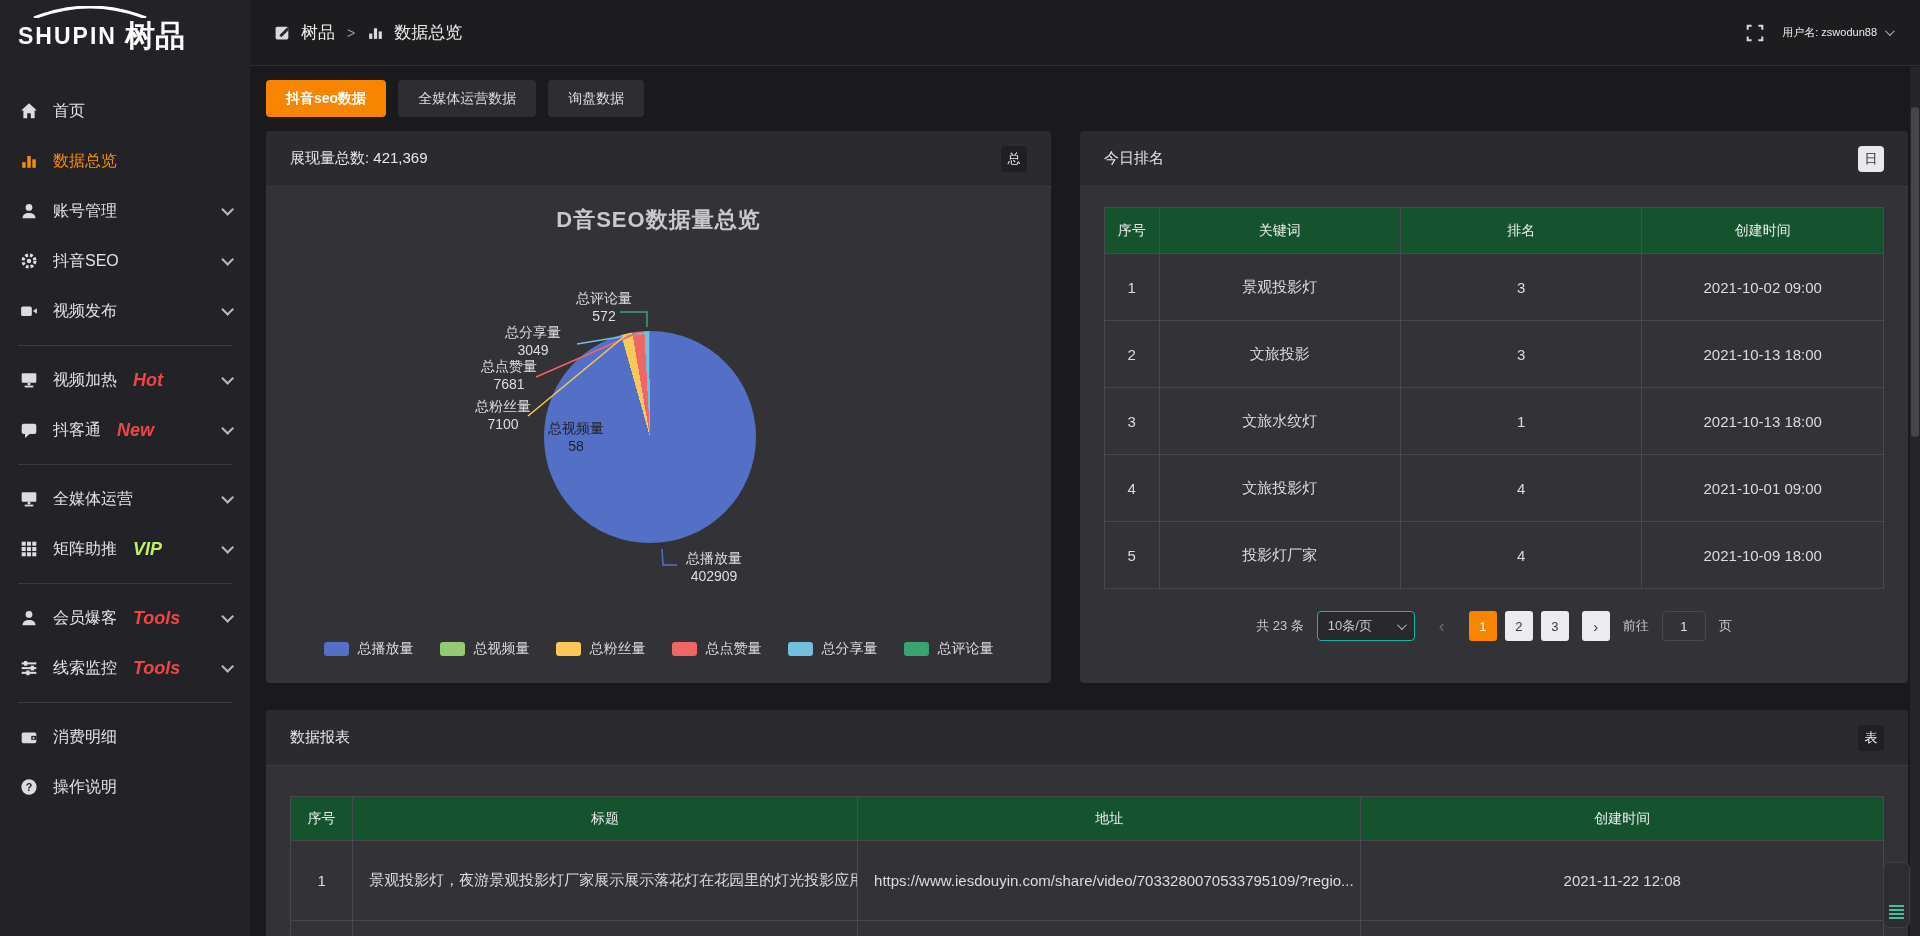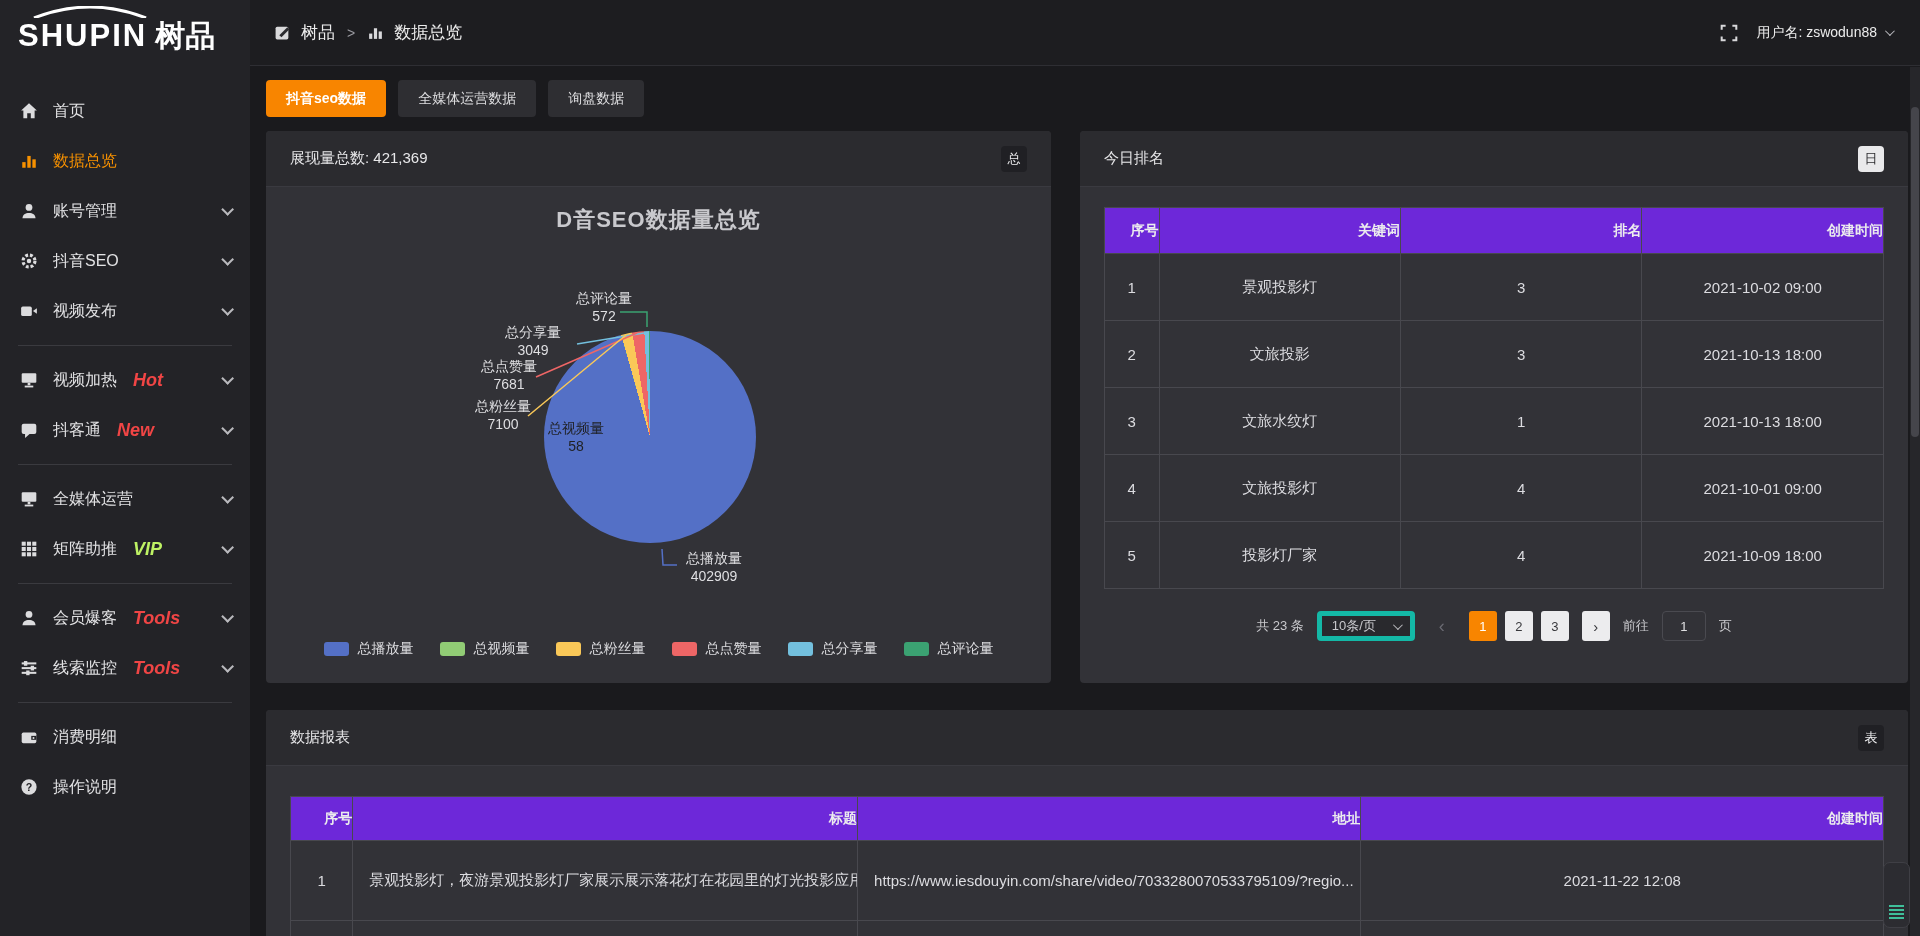--- a/index.html
+++ b/index.html
@@ -4,40 +4,40 @@
 <style>
   * { margin:0; padding:0; box-sizing:border-box; }
   html,body { background:#121214; }
   body { font-family:"Liberation Sans","DejaVu Sans",sans-serif; }
   #root { position:relative; width:1920px; height:936px; background:#1a1a1d; overflow:hidden; color:#e4e4e6; }
 
   
   .sidebar { position:absolute; left:0; top:0; width:250px; height:936px; background:#232327; z-index:3; }
   .logo { position:relative; height:72px; display:flex; align-items:center; padding:0 18px; gap:8px; }
   .logo-arc { position:absolute; left:30px; top:6px; }
-  .logo-en { font-size:31px; font-weight:800; letter-spacing:2px; color:#fff; }
+  .logo-en { font-size:23px; font-weight:800; letter-spacing:2px; color:#fff; }
   .logo-zh { font-size:30px; font-weight:700; color:#fff; }
   .side-nav { padding-top:14px; }
   .nav-item { height:50px; display:flex; align-items:center; padding:0 20px; font-size:16px; color:#e2e2e4; cursor:pointer; }
   .nav-item .icon { width:18px; height:18px; margin-right:15px; flex:none; color:#dcdcde; }
   .nav-item.active { color:#f79100; }
   .nav-item.active .icon { color:#f79100; }
   .nav-label { white-space:nowrap; }
   .nav-tag { font-style:italic; font-weight:700; font-size:18px; margin-left:16px; }
   .chev { margin-left:auto; width:9px; height:9px; border-right:2px solid #b9b9bd; border-bottom:2px solid #b9b9bd; transform:rotate(45deg) translateY(-3px); }
   .nav-divider { height:1px; background:#3a3a3f; margin:9px 18px; }
 
   
   .topbar { position:absolute; left:250px; top:0; width:1670px; height:66px; background:#1d1d20; border-bottom:1px solid #2e2e33; display:flex; align-items:center; justify-content:space-between; padding:0 28px 0 24px; }
   .breadcrumb { display:flex; align-items:center; gap:10px; font-size:17px; color:#ececec; }
   .breadcrumb .icon { width:17px; height:17px; color:#d9d9db; }
   .crumb-sep { color:#9a9aa0; font-size:14px; padding:0 2px; }
   .topbar-right { display:flex; align-items:center; gap:18px; }
   .fs-icon { width:18px; height:18px; color:#d8d8da; cursor:pointer; }
-  .username { font-size:14px; color:#ececec; cursor:pointer; display:flex; align-items:center; gap:8px; }
+  .username { font-size:11px; color:#ececec; cursor:pointer; display:flex; align-items:center; gap:8px; }
   .chev-sm { width:7px; height:7px; border-right:1.5px solid #b9b9bd; border-bottom:1.5px solid #b9b9bd; transform:rotate(45deg) translateY(-2px); }
 
   
   .tabs { position:absolute; left:266px; top:80px; display:flex; gap:12px; z-index:2; }
   .tab { height:37px; padding:0 20px; display:flex; align-items:center; font-size:14px; border-radius:4px; background:#2e2e32; color:#dedee0; cursor:pointer; }
   .tab.active { background:#f88500; color:#fff; font-weight:700; }
 
   
   .panel { position:absolute; background:#323237; border-radius:4px; }
   .panel-header { height:56px; display:flex; align-items:center; justify-content:space-between; padding:0 24px; background:#2b2b2f; border-bottom:1px solid #3a3a40; border-radius:4px 4px 0 0; font-size:15px; color:#e8e8ea; }
@@ -55,37 +55,37 @@
   .leader-svg { position:absolute; left:0; top:0; width:785px; height:495px; pointer-events:none; }
   .pie-label { position:absolute; text-align:center; font-size:14px; line-height:1.3; color:#dfdfe2; }
   .pie-label.dark { color:#1f2023; }
   .legend { position:absolute; left:0; bottom:24px; width:100%; display:flex; justify-content:center; gap:26px; }
   .legend-item { display:flex; align-items:center; gap:9px; font-size:14px; color:#dcdcdf; cursor:pointer; }
   .legend-swatch { width:25px; height:14px; border-radius:3px; }
 
   
   table { border-collapse:collapse; width:780px; margin:20px 24px 0; table-layout:fixed; }
   th, td { border:1px solid #48484e; text-align:center; overflow:hidden; white-space:nowrap; }
-  th { height:46px; font-size:14px; font-weight:700; color:#ececee; background:#6d28d9;text-align:right; }
+  th { height:46px; font-size:14px; font-weight:400; color:#ececee; background:#14532d; }
   .rank-table td { height:67px; font-size:15px; color:#dcdce0; }
   .rank-table th:first-child, .rank-table td:first-child { width:7%; }
 
   .report-table { width:1594px; margin:30px 24px 0; }
   .report-table th { height:44px; }
   .report-table td { height:80px; font-size:15px; color:#dcdce0; }
   .report-table th:nth-child(1), .report-table td:nth-child(1) { width:3.9%; }
   .report-table th:nth-child(2), .report-table td:nth-child(2) { width:31.7%; }
   .report-table th:nth-child(3), .report-table td:nth-child(3) { width:31.6%; }
   .cell-left { text-align:left; padding:0 16px; }
   .cell-url { color:#fb7e28; cursor:pointer; }
   .row-partial td { height:40px; }
 
   
   .pagination { margin-top:22px; display:flex; align-items:center; justify-content:center; gap:13px; font-size:13px; color:#c9c9cd; }
-  .page-size { width:98px; height:30px; background:#29292d; border:5px solid #14b8a6; border-radius:4px; display:flex; align-items:center; justify-content:space-between; padding:0 10px; cursor:pointer; }
+  .page-size { width:98px; height:30px; background:#29292d; border:1px solid #14b8a6; border-radius:4px; display:flex; align-items:center; justify-content:space-between; padding:0 10px; cursor:pointer; }
   .page-btn { min-width:28px; height:30px; padding:0 4px; border-radius:3px; background:#ececee; color:#38383c; display:flex; align-items:center; justify-content:center; font-size:13px; cursor:pointer; }
   .page-btn.active { background:#f88500; color:#fff; }
   .page-prev { background:none; color:#6a6a72; font-size:18px; cursor:default; }
   .page-next { font-size:15px; }
   .goto-input { width:44px; height:30px; background:transparent; border:1px solid #4a4a50; border-radius:4px; color:#e0e0e2; text-align:center; font-size:13px; outline:none; }
 
   
   .scroll-track { position:absolute; right:0; top:67px; width:10px; height:869px; background:#26262a; }
   .scroll-thumb { position:absolute; left:1px; top:40px; width:8px; height:330px; border-radius:4px; background:#45454b; }
   .float-widget { position:absolute; right:10px; bottom:8px; width:27px; height:66px; background:#2c2c31; border:1px solid #3f3f45; border-radius:7px; z-index:5; cursor:pointer; }

